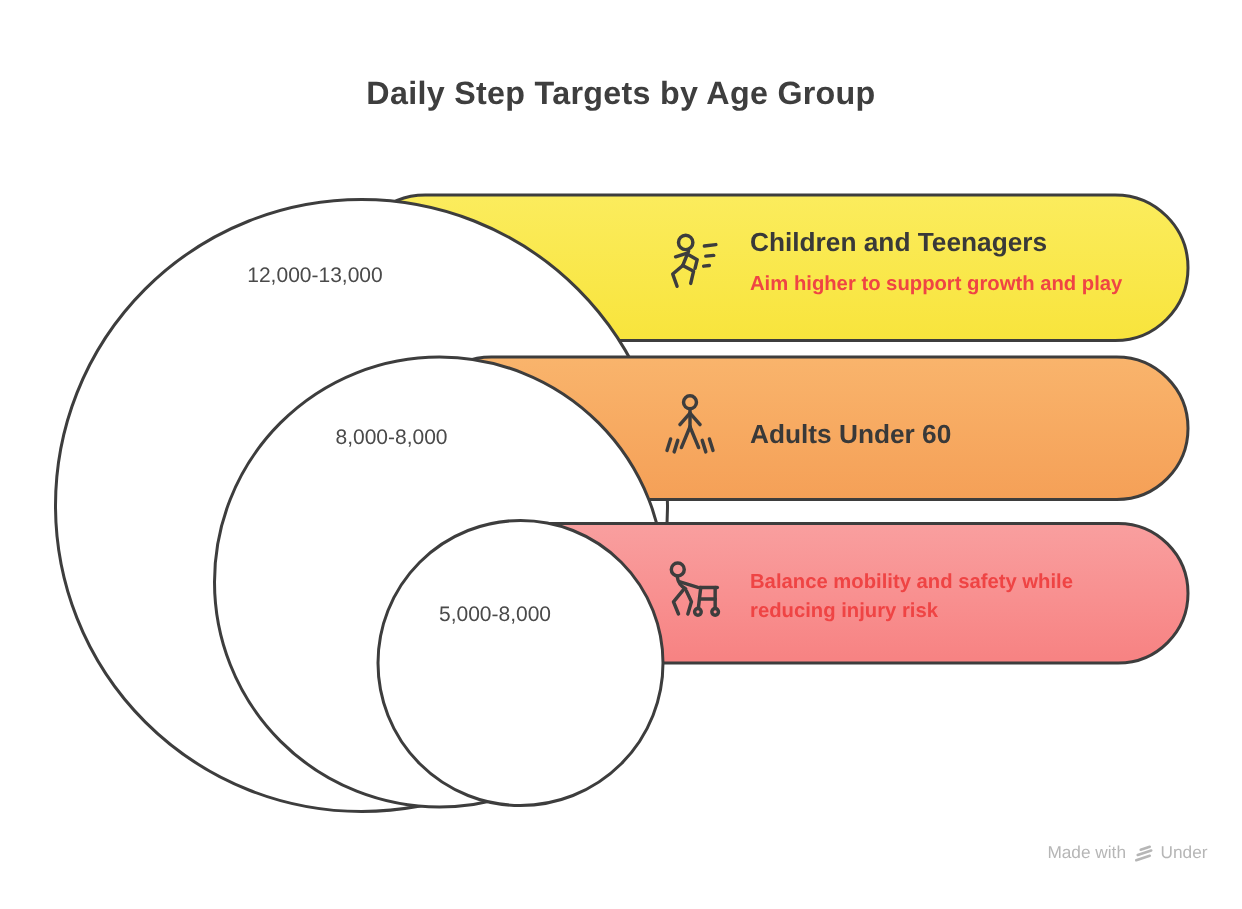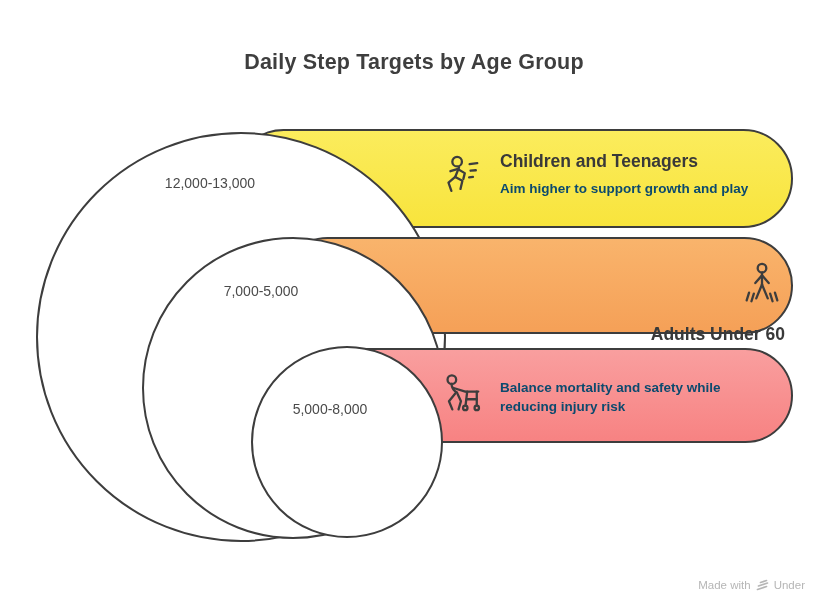--- a/index.html
+++ b/index.html
@@ -16,22 +16,22 @@
   .page-title{position:absolute;top:50px;left:0;width:100%;text-align:center;
     font-size:21.5px;font-weight:bold;color:var(--title-text);letter-spacing:.2px;}
   .shapes{position:absolute;top:0;left:0;}
   .shape{stroke:var(--outline);stroke-width:2px;}
   .ring{fill:#ffffff;}
   .range-label{position:absolute;transform:translate(-50%,-50%);
     font-size:14px;color:var(--label-text);white-space:nowrap;}
   .pill-content{position:absolute;left:437px;width:348px;display:flex;gap:17px;align-items:flex-end;}
   .pill-content .icon{flex:0 0 auto;margin-top:7px;color:var(--outline);}
   .pill-title{font-size:17.5px;font-weight:bold;color:#393939;margin-bottom:7px;white-space:nowrap;}
-  .pill-desc{font-size:13.5px;font-weight:bold;color:#0c4a6e;line-height:1.45;width:256px;}
-  .watermark{position:absolute;right:23px;bottom:15px;display:flex;align-items:center;gap:5px;
+  .pill-desc{font-size:13.5px;font-weight:bold;color:#ef4444;line-height:1.45;width:256px;}
+  .watermark{position:absolute;right:23px;bottom:31px;display:flex;align-items:center;gap:5px;
     font-size:11.5px;color:var(--watermark);text-decoration:none;cursor:pointer;}
   .watermark svg{display:block;color:var(--watermark);}
   .icon svg{display:block;}
 </style>
 </head>
 <body>
 
 <div class="canvas">
 
   <div class="page-title">Daily Step Targets by Age Group</div>
@@ -54,21 +54,21 @@
 
     <rect class="shape" x="235" y="130" width="557" height="97" rx="48.5" ry="48.5" fill="url(#grad-yellow)"></rect>
     <circle class="shape ring" cx="241" cy="337" r="204"></circle>
     <rect class="shape" x="280" y="238" width="512" height="95" rx="47.5" ry="47.5" fill="url(#grad-orange)"></rect>
     <circle class="shape ring" cx="293" cy="388" r="150"></circle>
     <rect class="shape" x="310" y="349" width="482" height="93" rx="46.5" ry="46.5" fill="url(#grad-red)"></rect>
     <circle class="shape ring" cx="347" cy="442" r="95"></circle>
   </svg>
 
   <div class="range-label" style="left:210px;top:183px;">12,000-13,000</div>
-  <div class="range-label" style="left:261px;top:291px;">7,000-5,000</div>
+  <div class="range-label" style="left:261px;top:291px;">8,000-8,000</div>
   <div class="range-label" style="left:330px;top:409px;">5,000-8,000</div>
 
   <div class="pill-content" style="top:146px;">
     <span class="icon">
       <svg width="46" height="46" viewBox="0 0 48 48" fill="none" stroke="currentColor" stroke-width="2.4" stroke-linecap="round" stroke-linejoin="round">
         <circle cx="21" cy="9" r="5"></circle>
         <path d="M23 15 L19 25"></path>
         <path d="M22 17 L29 21 L27.5 27"></path>
         <path d="M22 16.5 L14 19"></path>
         <path d="M19 25 L26.5 29 L24.5 37.5"></path>
@@ -77,21 +77,21 @@
         <path d="M35 18.5 L40.5 18"></path>
         <path d="M33.5 25.5 L37.5 25"></path>
       </svg>
     </span>
     <div>
       <div class="pill-title">Children and Teenagers</div>
       <div class="pill-desc">Aim higher to support growth and play</div>
     </div>
   </div>
 
-  <div class="pill-content" style="top:254px;flex-direction:column;">
+  <div class="pill-content" style="top:254px;">
     <span class="icon">
       <svg width="46" height="46" viewBox="0 0 48 48" fill="none" stroke="currentColor" stroke-width="2.4" stroke-linecap="round" stroke-linejoin="round">
         <circle cx="24" cy="7.5" r="4.5"></circle>
         <path d="M24 12.5 L24 24.5"></path>
         <path d="M24 15 L17 23"></path>
         <path d="M24 15 L31 23"></path>
         <path d="M24 24.5 L18 39"></path>
         <path d="M24 24.5 L30 39"></path>
         <path d="M10.5 33 L8 41"></path>
         <path d="M15.5 34 L13 42"></path>
@@ -114,21 +114,21 @@
         <path d="M21.5 24 L25 31.5 L22.5 40"></path>
         <path d="M30.5 21.5 L43 21.5"></path>
         <path d="M31.5 21.5 L29.8 36"></path>
         <path d="M41.5 21.5 L41.5 36"></path>
         <path d="M31 29.5 L41.5 29.5"></path>
         <circle cx="29.5" cy="38.5" r="2.3"></circle>
         <circle cx="41.5" cy="38.5" r="2.3"></circle>
       </svg>
     </span>
     <div>
-      <div class="pill-desc">Balance mortality and safety while reducing injury risk</div>
+      <div class="pill-desc">Balance mobility and safety while reducing injury risk</div>
     </div>
   </div>
 
   <a class="watermark">
     <span>Made with</span>
     <svg width="13" height="12" viewBox="0 0 13 12" fill="none" stroke="currentColor" stroke-width="1.7" stroke-linecap="round">
       <path d="M1.5 10.5 L10.5 7.5"></path>
       <path d="M2.5 7 L11.5 4"></path>
       <path d="M4.5 3.5 L10.5 1.5"></path>
     </svg>

